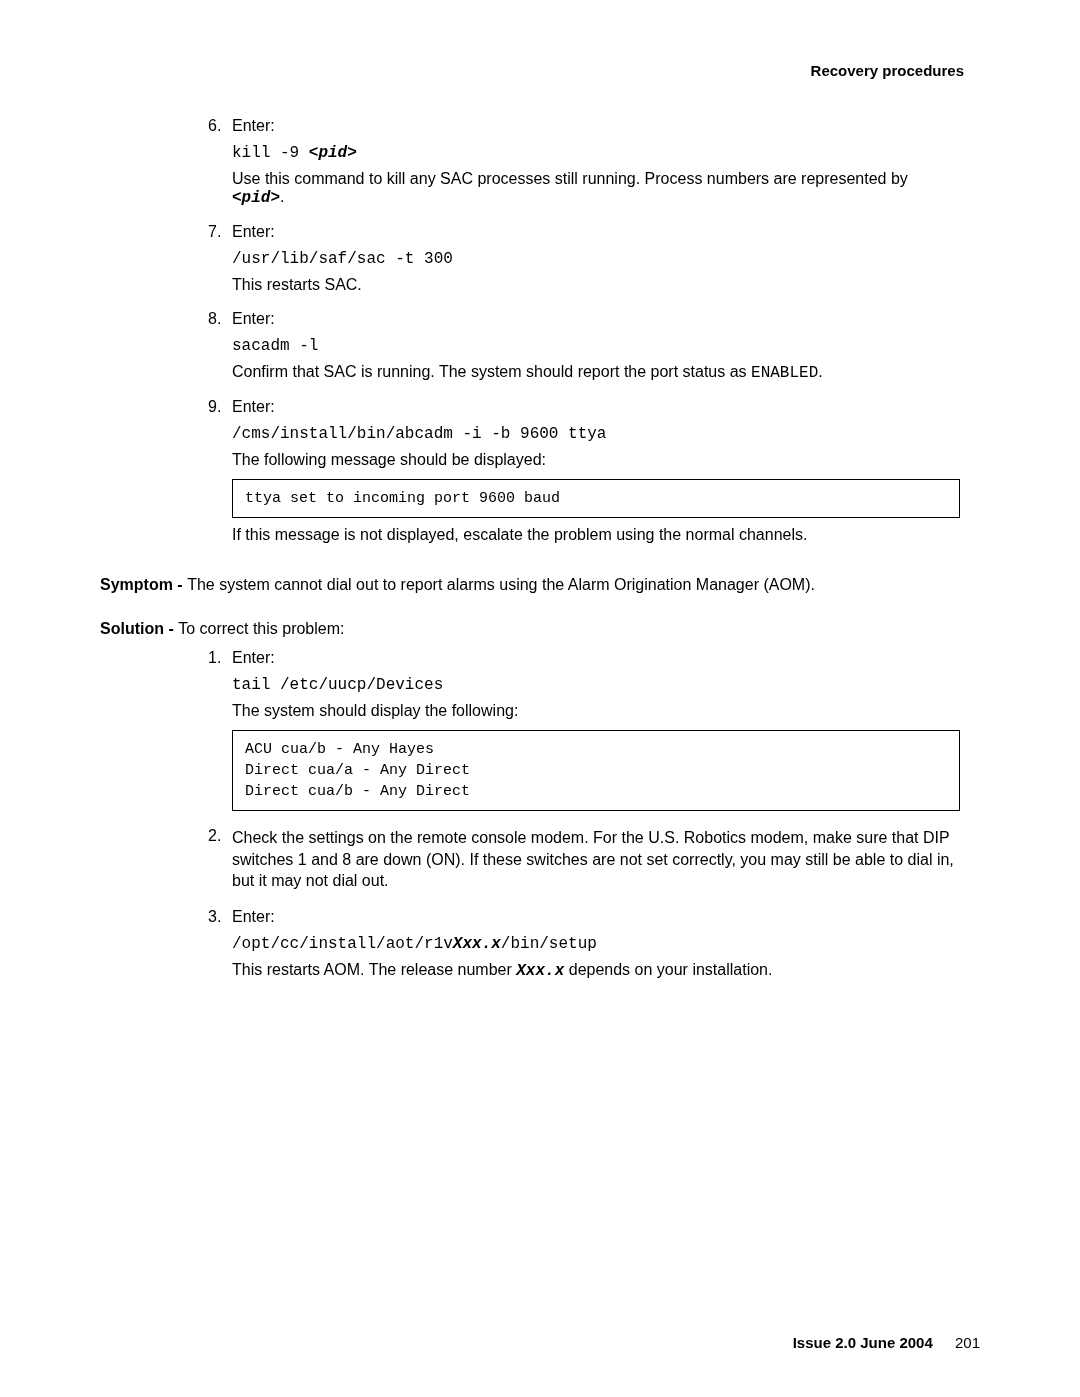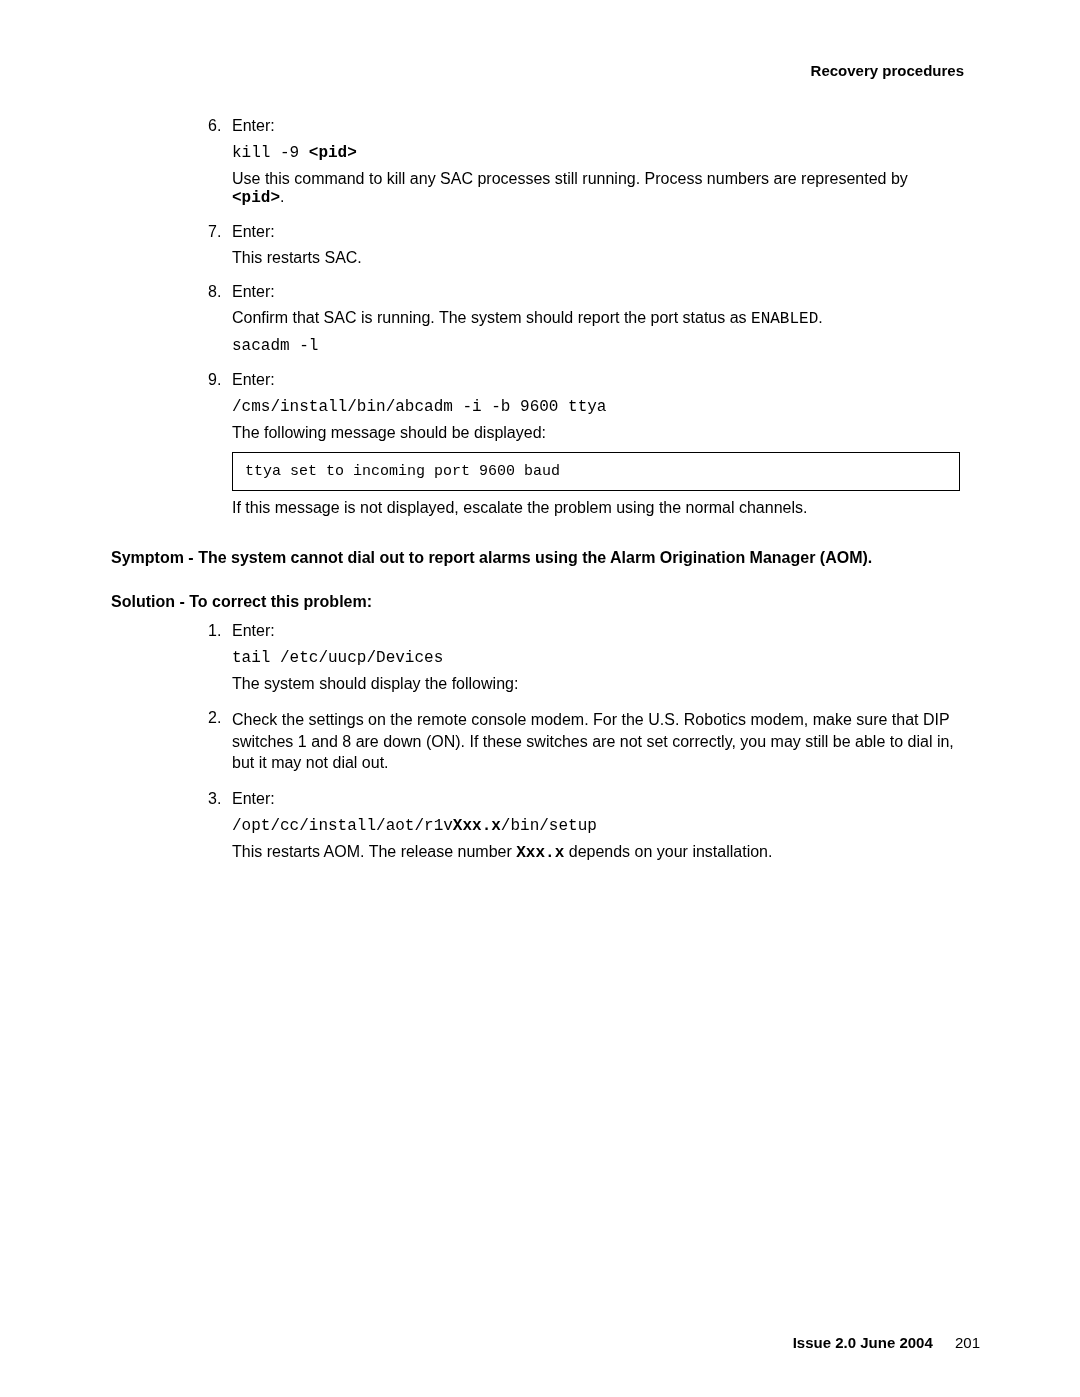--- a/index.html
+++ b/index.html
@@ -40,37 +40,37 @@
   .li-body > div {
     margin-bottom: 8px;
   }
   .code-bold {
     font-family: "Courier New", Courier, monospace;
     font-weight: normal;
   }
   .code-bold-italic {
     font-family: "Courier New", Courier, monospace;
     font-weight: bold;
+    font-style: italic;
   }
   .code {
     font-family: "Courier New", Courier, monospace;
   }
   .output-box {
     border: 1px solid #000;
     padding: 8px 12px;
     font-family: "Courier New", Courier, monospace;
     font-size: 15px;
     margin: 10px 4px 14px 0;
     line-height: 1.4;
     white-space: pre-wrap;
   }
   .para {
-    margin: 16px 0 10px 11px;
+    margin: 16px 0 10px 0;
     line-height: 1.35;
-    font-weight: bold;
   }
   .para-top {
     margin-top: 22px;
   }
   .footer {
     position: absolute;
     bottom: 46px;
     right: 84px;
     font-size: 15px;
   }
@@ -96,30 +96,31 @@
         <div>Enter:</div>
         <div><span class="code-bold">kill -9 </span><span class="code-bold-italic">&lt;pid&gt;</span></div>
         <div><span>Use this command to kill any SAC processes still running. Process numbers are represented by </span><span class="code-bold-italic">&lt;pid&gt;</span><span>.</span></div>
       </div>
     </div>
 
     <div class="li-row">
       <div class="li-num">7.</div>
       <div class="li-body">
         <div>Enter:</div>
+        <div><span class="code-bold">/usr/lib/saf/sac -t 300</span></div>
         <div>This restarts SAC.</div>
       </div>
     </div>
 
     <div class="li-row">
       <div class="li-num">8.</div>
       <div class="li-body">
         <div>Enter:</div>
+        <div><span class="code-bold">sacadm -l</span></div>
         <div><span>Confirm that SAC is running. The system should report the port status as </span><span class="code">ENABLED</span><span>.</span></div>
-        <div><span class="code-bold">sacadm -l</span></div>
       </div>
     </div>
 
     <div class="li-row">
       <div class="li-num">9.</div>
       <div class="li-body">
         <div>Enter:</div>
         <div><span class="code-bold">/cms/install/bin/abcadm -i -b 9600 ttya</span></div>
         <div>The following message should be displayed:</div>
         <div class="output-box">ttya set to incoming port 9600 baud</div>
@@ -134,20 +135,23 @@
   <div class="para para-top"><b>Solution - </b><span>To correct this problem:</span></div>
 
   <div class="ol-outer">
 
     <div class="li-row">
       <div class="li-num">1.</div>
       <div class="li-body">
         <div>Enter:</div>
         <div><span class="code-bold">tail /etc/uucp/Devices</span></div>
         <div>The system should display the following:</div>
+        <div class="output-box">ACU cua/b - Any Hayes
+Direct cua/a - Any Direct
+Direct cua/b - Any Direct</div>
       </div>
     </div>
 
     <div class="li-row">
       <div class="li-num">2.</div>
       <div class="li-body">
         <div style="line-height:1.35;">Check the settings on the remote console modem. For the U.S. Robotics modem, make sure that DIP switches 1 and 8 are down (ON). If these switches are not set correctly, you may still be able to dial in, but it may not dial out.</div>
       </div>
     </div>
 

